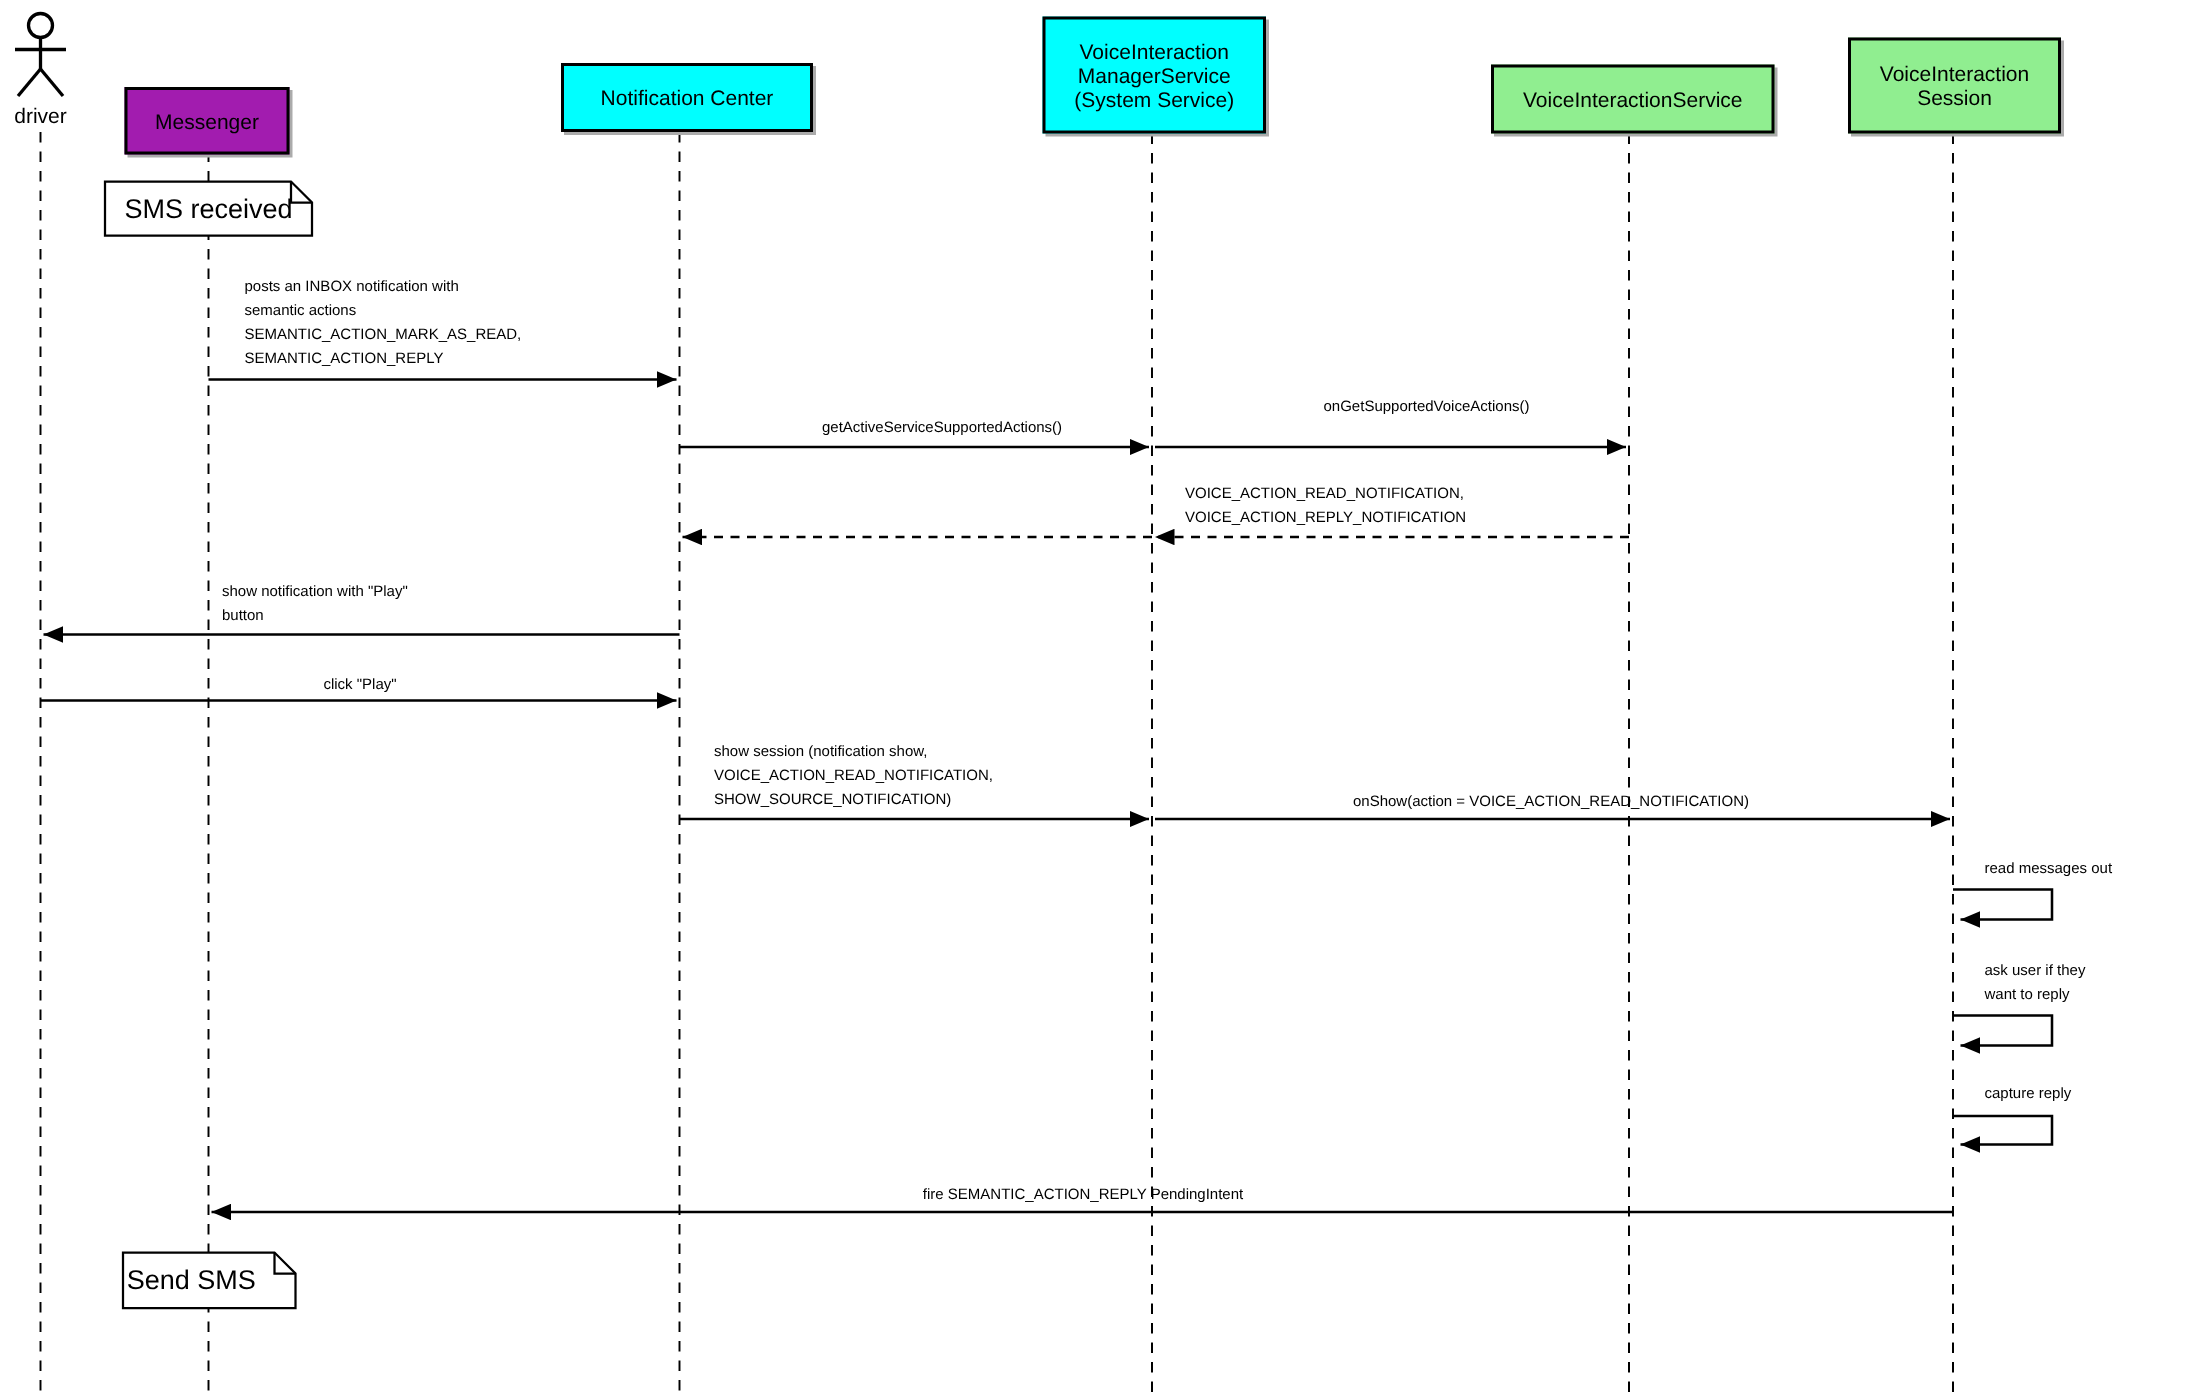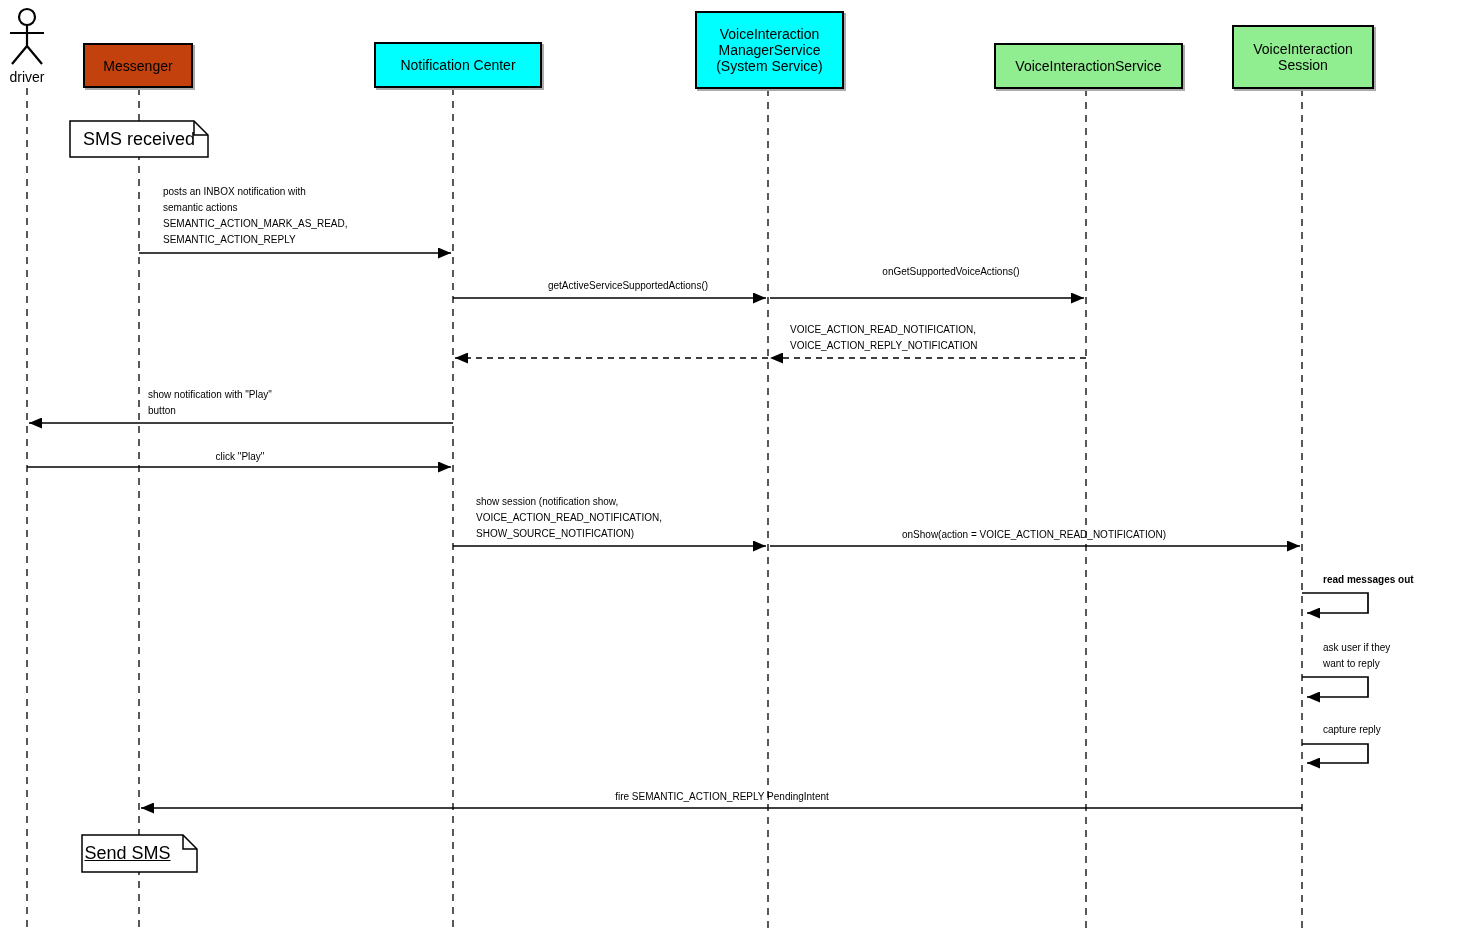--- a/index.html
+++ b/index.html
@@ -72,48 +72,48 @@
       <line x1="27" y1="467" x2="451" y2="467" marker-end="url(#ah)"></line>
       <line x1="453" y1="546" x2="766" y2="546" marker-end="url(#ah)"></line>
       <line x1="770" y1="546" x2="1300" y2="546" marker-end="url(#ah)"></line>
       <polyline points="1302,593 1368,593 1368,613 1307,613" marker-end="url(#ah)"></polyline>
       <polyline points="1302,677 1368,677 1368,697 1307,697" marker-end="url(#ah)"></polyline>
       <polyline points="1302,744 1368,744 1368,763 1307,763" marker-end="url(#ah)"></polyline>
       <line x1="1302" y1="808" x2="141" y2="808" marker-end="url(#ah)"></line>
     </g>
   </svg>
 
-  <div class="participant" style="left: 83px; top: 43px; width: 110px; height: 45px; background-color: #c2410c;">Messenger</div>
+  <div class="participant" style="left: 83px; top: 58px; width: 110px; height: 45px; background-color: #a21caf;">Messenger</div>
   <div class="participant" style="left: 374px; top: 42px; width: 168px; height: 46px; background-color: rgb(0, 255, 255);">Notification Center</div>
   <div class="participant" style="left: 695px; top: 11px; width: 149px; height: 78px; background-color: rgb(0, 255, 255);">VoiceInteraction
 ManagerService
 (System Service)</div>
   <div class="participant" style="left: 994px; top: 43px; width: 189px; height: 46px; background-color: rgb(144, 238, 144);">VoiceInteractionService</div>
   <div class="participant" style="left: 1232px; top: 25px; width: 142px; height: 64px; background-color: rgb(144, 238, 144);">VoiceInteraction
 Session</div>
 
   <div class="actorlabel" style="left:27px;top:69px;">driver</div>
 
   <div class="notetext" style="left:70px;top:121px;width:138px;height:36px;">SMS received</div>
-  <div class="notetext" style="left:82px;top:835px;width:91px;height:37px;text-decoration:underline;">Send SMS</div>
+  <div class="notetext" style="left:82px;top:835px;width:91px;height:37px;">Send SMS</div>
 
   <div class="lbl" style="left:163px;top:184px;">posts an INBOX notification with
 semantic actions
 SEMANTIC_ACTION_MARK_AS_READ,
 SEMANTIC_ACTION_REPLY</div>
   <div class="lbl center" style="left:628px;top:278px;">getActiveServiceSupportedActions()</div>
   <div class="lbl center" style="left:927px;top:264px;margin-left:24px;">onGetSupportedVoiceActions()</div>
   <div class="lbl" style="left:790px;top:322px;">VOICE_ACTION_READ_NOTIFICATION,
 VOICE_ACTION_REPLY_NOTIFICATION</div>
   <div class="lbl" style="left:148px;top:387px;">show notification with "Play"
 button</div>
   <div class="lbl center" style="left:240px;top:449px;">click "Play"</div>
   <div class="lbl" style="left:476px;top:494px;">show session (notification show,
 VOICE_ACTION_READ_NOTIFICATION,
 SHOW_SOURCE_NOTIFICATION)</div>
   <div class="lbl center" style="left:1034px;top:527px;text-align:center;">onShow(action = VOICE_ACTION_READ_NOTIFICATION)</div>
-  <div class="lbl" style="left:1323px;top:572px;font-weight:bold;">read messages out</div>
+  <div class="lbl" style="left:1323px;top:572px;">read messages out</div>
   <div class="lbl" style="left:1323px;top:640px;">ask user if they
 want to reply</div>
   <div class="lbl" style="left:1323px;top:722px;">capture reply</div>
   <div class="lbl center" style="left:722px;top:789px;">fire SEMANTIC_ACTION_REPLY PendingIntent</div>
 
 </div>
 
 </body></html>

